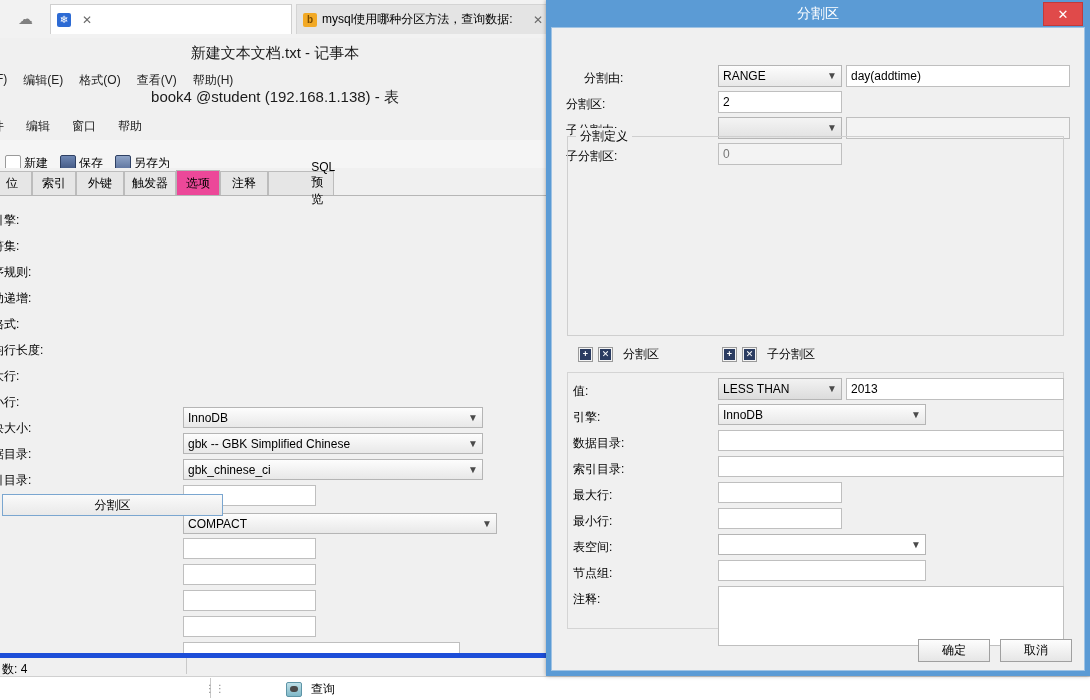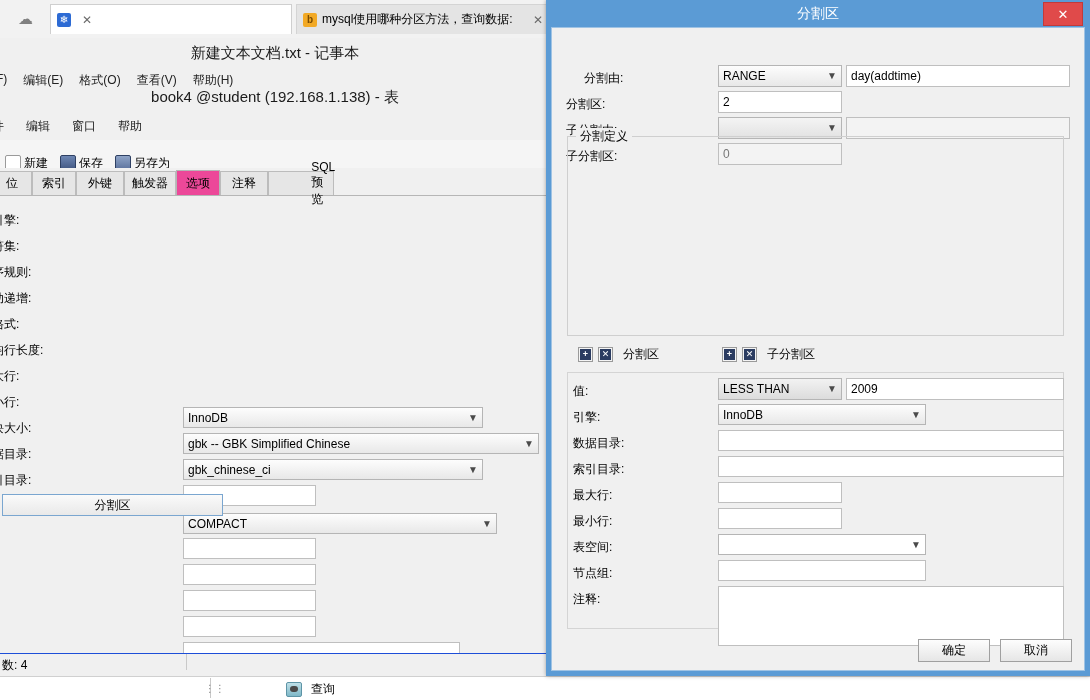--- a/index.html
+++ b/index.html
@@ -57,21 +57,21 @@
   .tbico{width:14px;height:14px;display:inline-block;border-radius:2px;}
   .ic-new{background:#ffffff;border:1px solid #9a9a9a;}
   .ic-save{background:linear-gradient(#6d86b3,#3f5580);border:1px solid #2e4063;}
   .ic-saveas{background:linear-gradient(#8fa4c7,#5a719c);border:1px solid #2e4063;}
 
   #nv-tabs{left:0;top:168px;width:550px;height:27px;background:#f0f0f0;border-bottom:1px solid #b6b6b6;}
   .ntab{position:absolute;top:3px;height:24px;box-sizing:border-box;display:flex;align-items:center;
         justify-content:center;font-size:12px;background:#e6e6e6;border:1px solid #bcbcbc;border-bottom:none;}
   .ntab.sel{background:#ec4899;border-color:#b6b6b6;height:25px;top:2px;}
 
-  #nv-status{left:0;top:653px;width:608px;height:22px;background:#f0f0f0;border-top:1px solid #1d4ed8;
+  #nv-status{left:0;top:653px;width:608px;height:22px;background:#f0f0f0;border-top:5px solid #1d4ed8;
      display:flex;font-size:12px;}
   #nv-status .cell{height:100%;display:flex;align-items:center;padding-left:2px;}
   #nv-status .sep{width:1px;height:16px;background:#c9c9c9;margin:0 8px;}
 
   
   #taskbar{left:0;top:676px;width:1090px;height:24px;background:#ffffff;border-top:1px solid #d0d0d0;}
   #tb-sep{left:210px;top:678px;width:1px;height:20px;background:#c8c8c8;}
   #tb-item{left:286px;top:681px;display:flex;align-items:center;gap:5px;font-size:12px;}
   #tb-item .tico{width:14px;height:13px;background:linear-gradient(#bfe0e8,#7fb8c8);border:1px solid #5d94a6;}
   #tb-grip{left:205px;top:683px;font-size:10px;color:#8a8a8a;}
@@ -201,21 +201,21 @@
 
 <div class="abs" id="nv-form" style="left:0;top:200px;width:550px;height:300px;">
 
   <div class="lbl abs" style="top:12px;">引擎:</div>
   <div class="combo abs" style="left:183px;top:207px;width:300px;height:21px;">
     <span class="cv">InnoDB</span>
       <span class="chev">▼</span>
     </div>
 
   <div class="lbl abs" style="top:38px;">符集:</div>
-  <div class="combo abs" style="left:183px;top:233px;width:356px;height:21px;">
+  <div class="combo abs" style="left:183px;top:233px;width:300px;height:21px;">
     <span class="cv">gbk -- GBK Simplified Chinese</span>
       <span class="chev">▼</span>
     </div>
 
   <div class="lbl abs" style="top:64px;">序规则:</div>
   <div class="combo abs" style="left:183px;top:259px;width:300px;height:21px;">
     <span class="cv">gbk_chinese_ci</span>
       <span class="chev">▼</span>
     </div>
 
@@ -324,21 +324,21 @@
       <span style="margin-left:5px;">子分割区</span>
     </div>
 
     <div style="position:absolute;left:15px;top:344px;width:497px;height:257px;border:1px solid #d4d4d4;box-sizing:border-box;"></div>
 
     <div class="dlabel" style="left:21px;top:355px;">值:</div>
     <div class="combo" style="position:absolute;left:166px;top:350px;width:124px;height:22px;background:linear-gradient(#f2f2f2,#dcdcdc);">
       <span class="cv">LESS THAN</span>
         <span class="chev">▼</span>
       </div>
-    <div class="fld" style="position:absolute;left:294px;top:350px;width:218px;height:22px;">2009</div>
+    <div class="fld" style="position:absolute;left:294px;top:350px;width:218px;height:22px;">2013</div>
 
     <div class="dlabel" style="left:21px;top:381px;">引擎:</div>
     <div class="combo" style="position:absolute;left:166px;top:376px;width:208px;height:21px;">
       <span class="cv">InnoDB</span>
         <span class="chev">▼</span>
       </div>
 
     <div class="dlabel" style="left:21px;top:407px;">数据目录:</div>
     <div class="fld" style="position:absolute;left:166px;top:402px;width:346px;height:21px;"></div>
 

